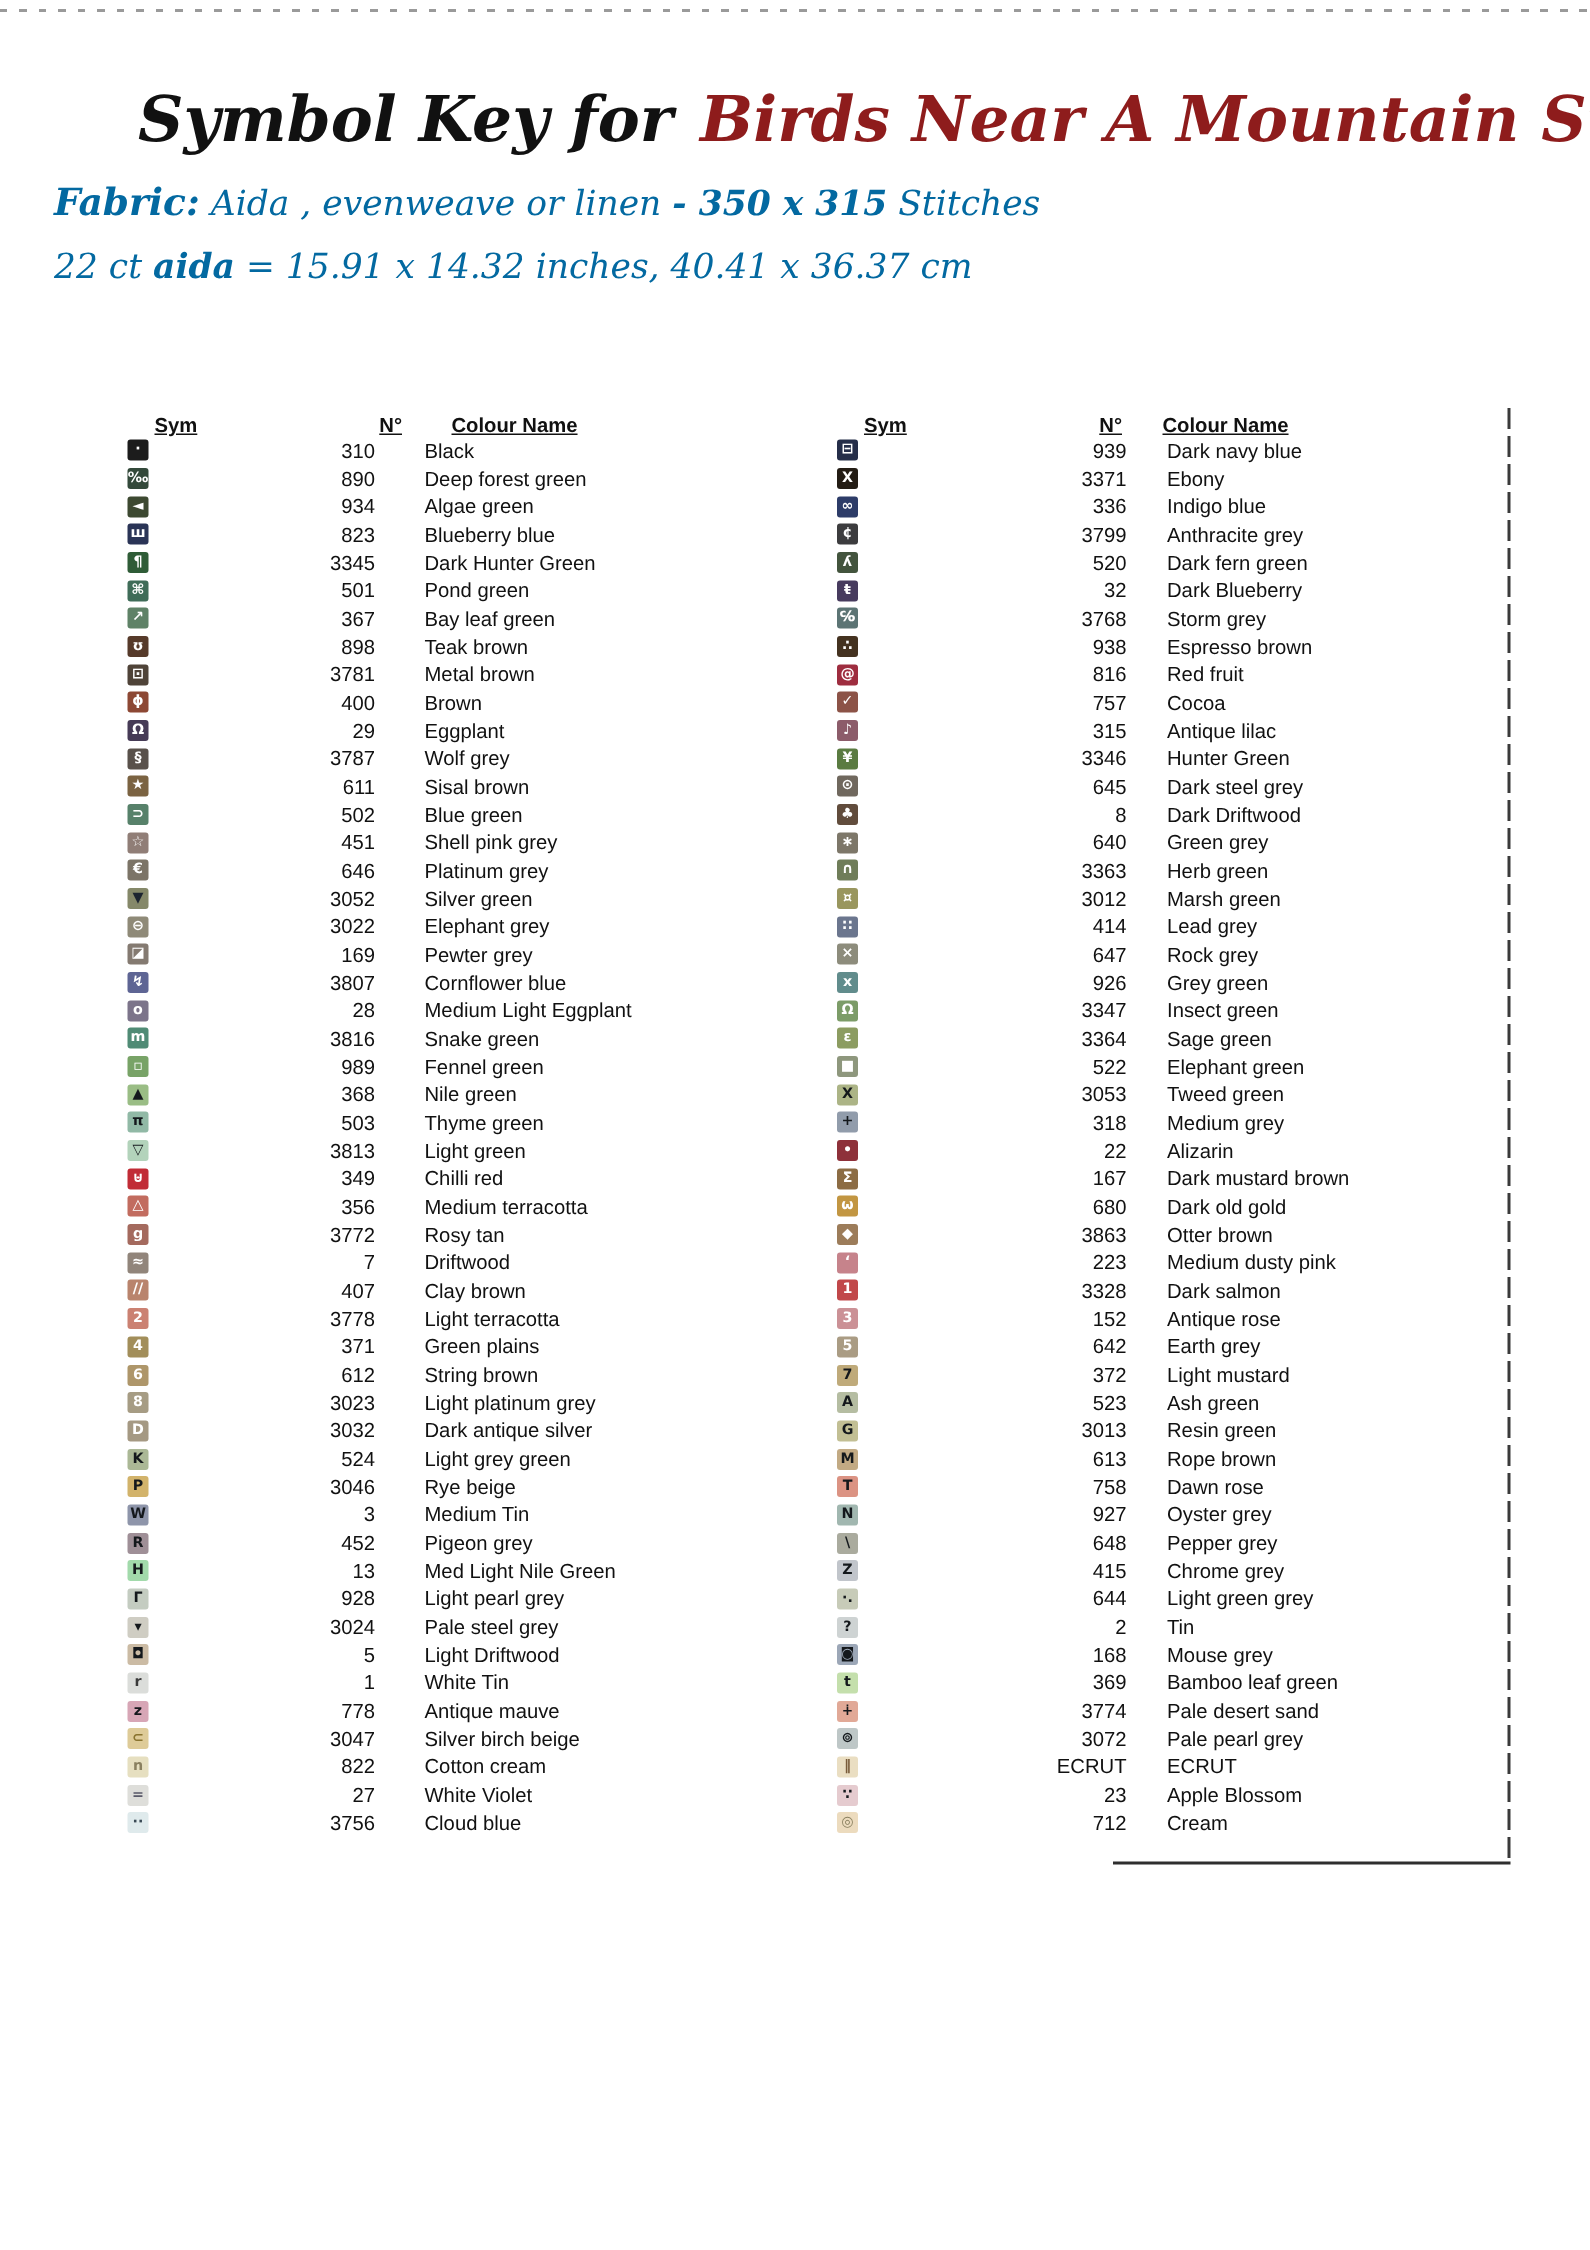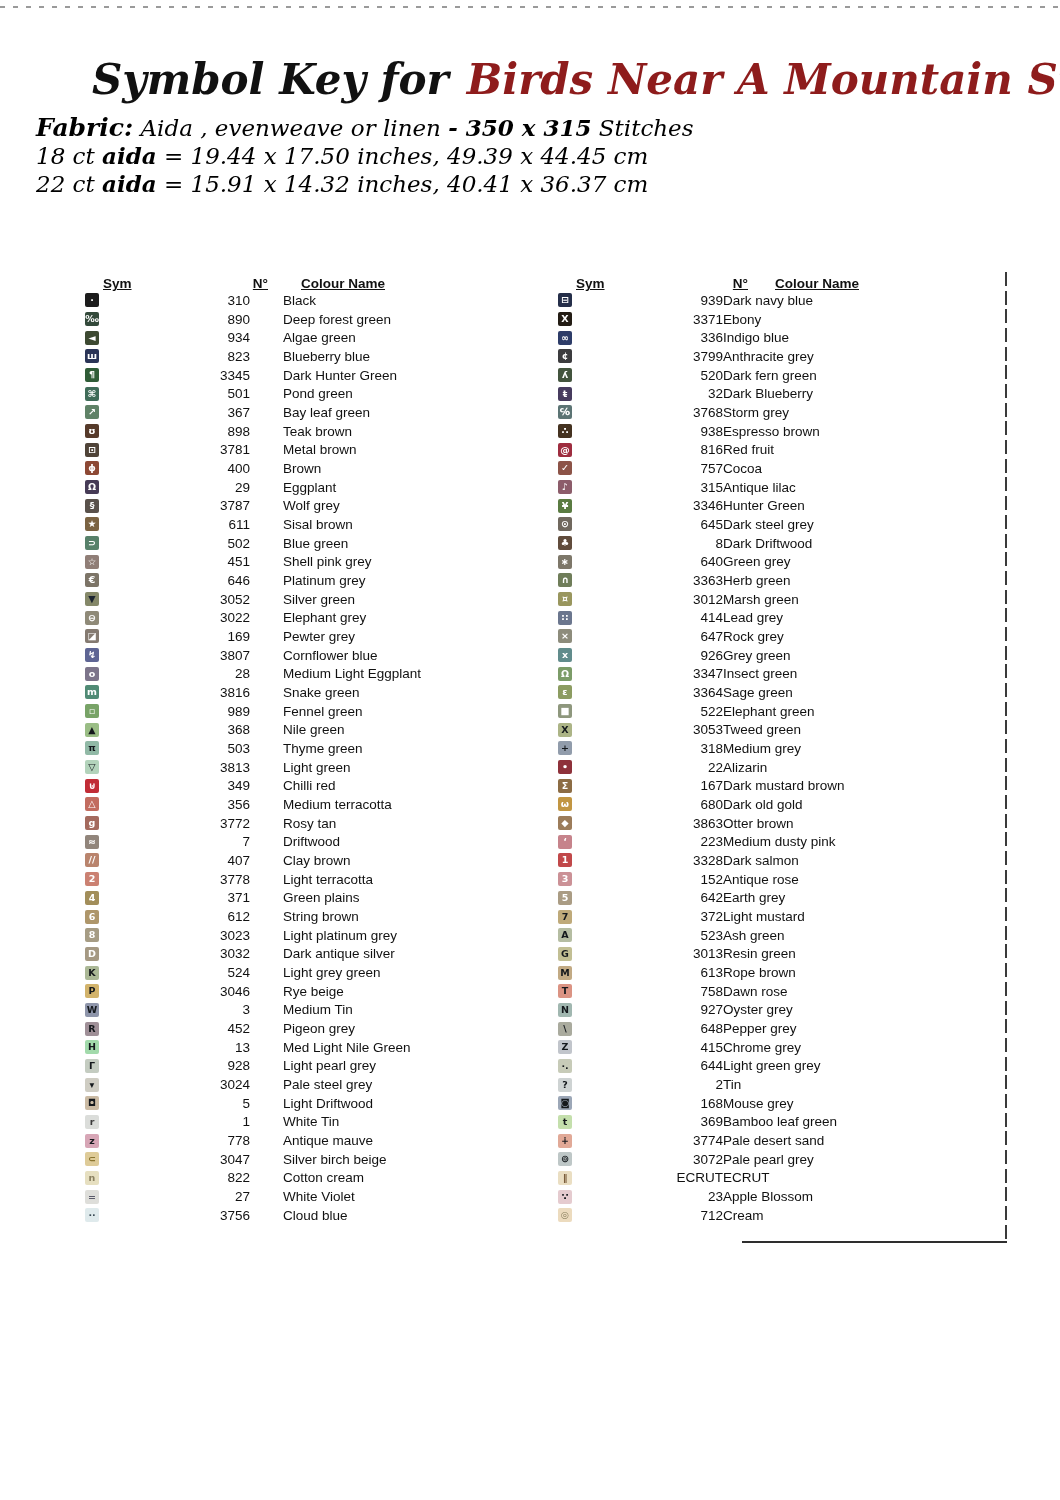--- a/index.html
+++ b/index.html
@@ -5,58 +5,57 @@
   html,body{margin:0;padding:0;background:#fff;}
   .page{position:relative;width:1060px;height:1500px;background:#ffffff;overflow:hidden;
         font-family:"Liberation Sans",sans-serif;color:#111;}
   .top-dotted{position:absolute;top:6px;left:0;width:1060px;height:2px;
         background:repeating-linear-gradient(90deg,#9a9a9a 0 5px,transparent 5px 13px);}
   .title{position:absolute;top:50px;left:92px;white-space:nowrap;
         font-family:"DejaVu Serif",serif;font-style:italic;font-weight:bold;font-size:42px;line-height:60px;}
   .title .prefix{color:#111;}
   .title .name{margin-left:18px;}
   .fabric{position:absolute;top:114px;left:36px;
-        font-family:"DejaVu Serif",serif;font-style:italic;font-size:23px;line-height:27px;color:#000000;}
+        font-family:"DejaVu Serif",serif;font-style:italic;font-size:23px;line-height:42px;color:#0369a1;}
   .fab-line .b{font-weight:bold;}
   .fab-line:first-child .b:first-child{font-size:25px;}
   .tbl{position:absolute;top:271px;}
   .tbl-left{left:85px;width:460px;}
   .tbl-right{left:558px;width:440px;}
   .hdr{display:flex;align-items:flex-end;height:20px;font-size:13.5px;font-weight:bold;}
   .hdr span{text-decoration:underline;}
   .h-sym{width:40px;margin-left:18px;}
   .tbl-left .h-num{width:125px;text-align:right;}
   .tbl-left .h-name{margin-left:33px;}
   .tbl-right .h-num{width:132px;text-align:right;}
   .tbl-right .h-name{margin-left:27px;}
   .row{display:flex;align-items:center;height:18.68px;}
   .sym{flex:0 0 14px;width:14px;height:14px;border-radius:2px;
        font-family:"DejaVu Sans",sans-serif;font-size:9.5px;line-height:14px;
        text-align:center;font-weight:bold;overflow:hidden;}
   .tbl-left .num{width:151px;text-align:right;font-size:13.5px;}
   .tbl-left .nm{margin-left:33px;font-size:13.5px;white-space:nowrap;}
-  .tbl-right .num{width:151px;text-align:right;font-size:13.5px;}
-  .tbl-right .nm{font-size:13.5px;white-space:nowrap;}
+  .tbl-right .num{width:151px;text-align:right;font-size:13.5px;padding-left:28px;}
+  .tbl-right .nm{margin-left:27px;font-size:13.5px;white-space:nowrap;}
   .v-rule{position:absolute;left:1005px;top:272px;width:2px;height:970px;
        background:repeating-linear-gradient(#3a3a3a 0 14px,transparent 14px 18.68px);}
   .h-rule{position:absolute;left:742px;top:1241px;width:265px;height:2px;background:#2e2e2e;}
 </style>
 </head>
 <body>
 
 <div class="page">
   <div class="top-dotted"></div>
 
   <div class="title">
     <span class="prefix">Symbol Key for</span><span class="name" style="color: rgb(142, 28, 28);">Birds Near A Mountain Stream (small)</span>
   </div>
 
   <div class="fabric" id="fabric-lines">
       <div class="fab-line"><span class="b">Fabric:</span><span>  Aida , evenweave or  linen </span><span class="b">- 350 x 315</span><span> Stitches</span></div>
-      <div class="fab-line"><span>18 ct </span><span class="b">aida</span><span>  = 19.44 x 17.50 inches, 49.39 x 44.45 cm</span></div>
       <div class="fab-line"><span>22 ct </span><span class="b">aida</span><span> = 15.91 x 14.32 inches, 40.41 x 36.37 cm</span></div>
     </div>
 
   <div class="tbl tbl-left">
     <div class="hdr">
       <span class="h-sym">Sym</span>
       <span class="h-num">N°</span>
       <span class="h-name">Colour Name</span>
     </div>
     <div id="left-rows">

